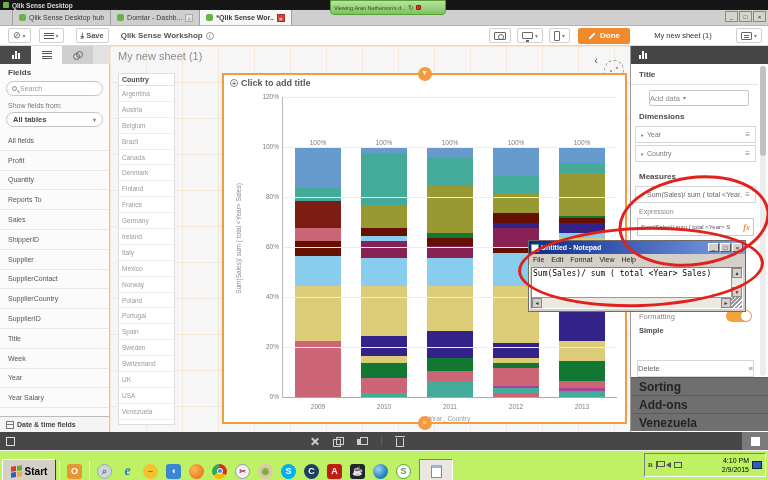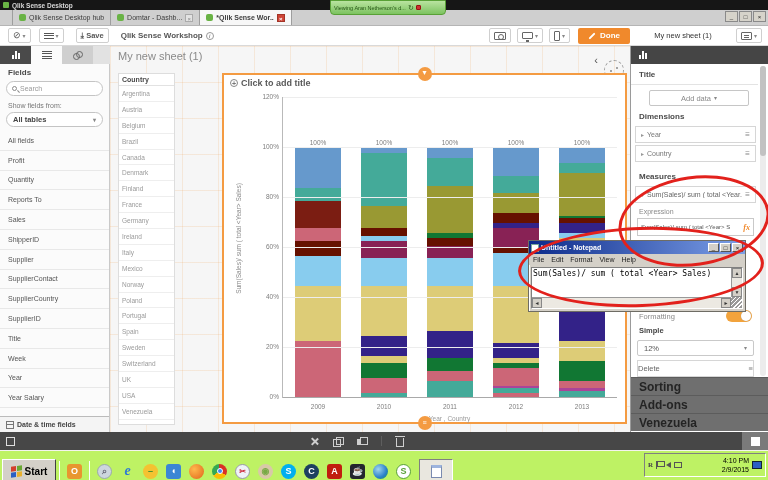--- a/index.html
+++ b/index.html
@@ -107,21 +107,21 @@
   .xtick{position:absolute;bottom:-12px;width:100%;text-align:center;font-size:6.5px;color:#7d7d7d}
   #xlabel{position:absolute;left:58px;right:8px;top:340px;text-align:center;font-size:6.5px;color:#9a9a9a}
 
   
   #rightpanel{position:absolute;left:630px;top:46px;width:138px;height:386px;background:#fff;border-left:1px solid #9a9a9a}
   #rp-strip{position:absolute;left:0;top:0;width:100%;height:18px;background:#454545;display:flex;align-items:center;padding-left:8px}
   #rp-strip .mini-bars i{background:#fff}
   .rp-h{font-size:8px;font-weight:bold;color:#4a4a4a;padding:0 8px}
   #rp-data{position:absolute;top:24px;left:0;right:0}
   #rp-divider1{position:absolute;top:38px;left:0;right:10px;height:1px;background:#e3e3e3}
-  #adddata{position:absolute;top:44px;left:18px;width:100px;height:16px;border:1px solid #c6c6c6;border-radius:2px;display:flex;align-items:center;justify-content:center;gap:3px;color:#8a8a8a;font-size:7.5px;background:#fff}
+  #adddata{position:absolute;top:44px;left:18px;width:100px;height:16px;border:1px solid #c6c6c6;border-radius:2px;display:flex;align-items:center;justify-content:flex-start;gap:3px;color:#8a8a8a;font-size:7.5px;background:#fff}
   #rp-dims{position:absolute;top:66px;left:0;right:0}
   #dimlist{position:absolute;top:80px;left:4px;right:12px}
   .prow{height:17px;border:1px solid #d6d6d6;background:#fff;margin-bottom:2px;display:flex;align-items:center;padding:0 5px;gap:3px;font-size:7px;color:#777}
   .prow .ham{margin-left:auto;color:#888;font-size:8px}
   .prow .tw{color:#999;font-size:6px}
   #rp-meas{position:absolute;top:126px;left:0;right:0}
   #measrow{position:absolute;top:140px;left:4px;right:12px}
   #measrow .prow{color:#666}
   .ellip{white-space:nowrap;overflow:hidden;max-width:96px}
   #exprlbl{position:absolute;top:162px;left:8px;font-size:7px;color:#8a8a8a}
@@ -634,24 +634,20 @@
     </div>
   </div>
   <div id="exprlbl">Expression</div>
   <div id="exprbox">
     <span class="ellip" style="max-width:100px">Sum(Sales)/ sum ( total &lt;Year&gt; S</span>
     <span class="fx">fx</span>
   </div>
   <div id="fmtlbl">Formatting</div>
   <div id="toggle"></div>
   <div id="simplelbl">Simple</div>
-  <div id="pctselect">
-    <span>12%</span>
-    <span class="caret">▾</span>
-  </div>
   <div id="delrow">
     <span>Delete</span>
     <span class="ham" style="margin-left:auto;color:#888">≡</span>
   </div>
   <div id="rp-sections">
 
       <div class="rsec">
         <span>Sorting</span>
       </div>
 

